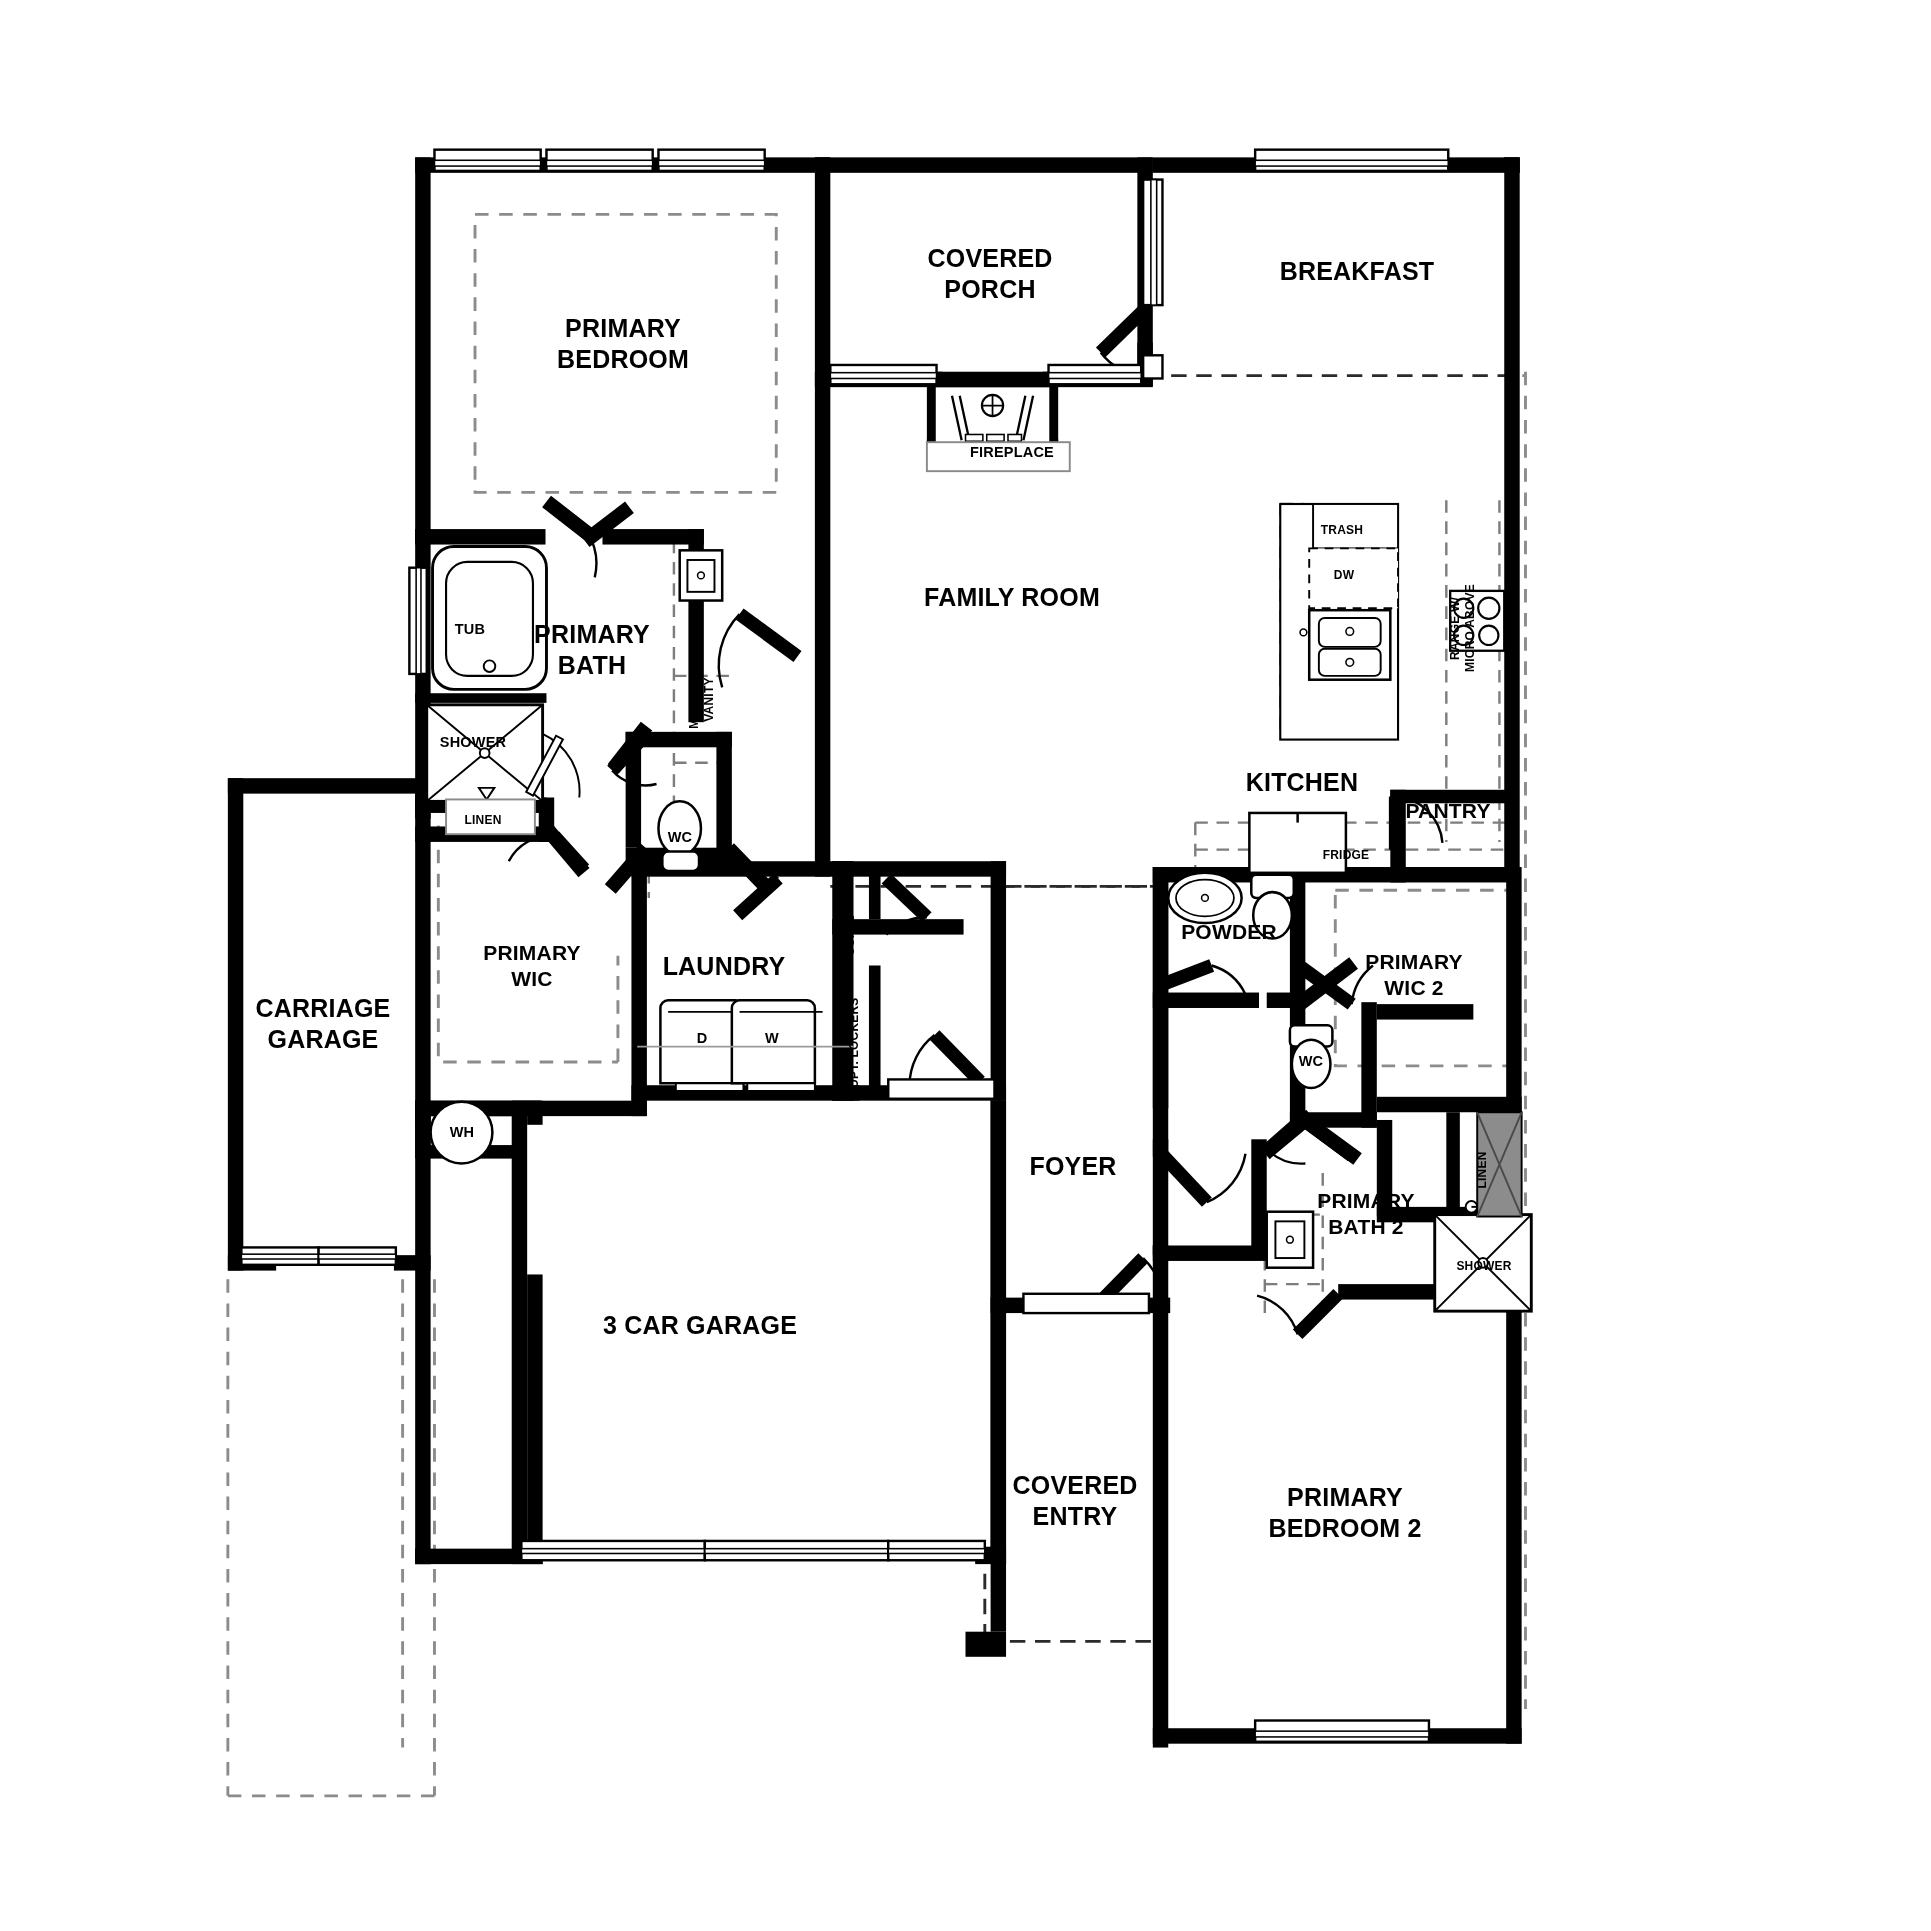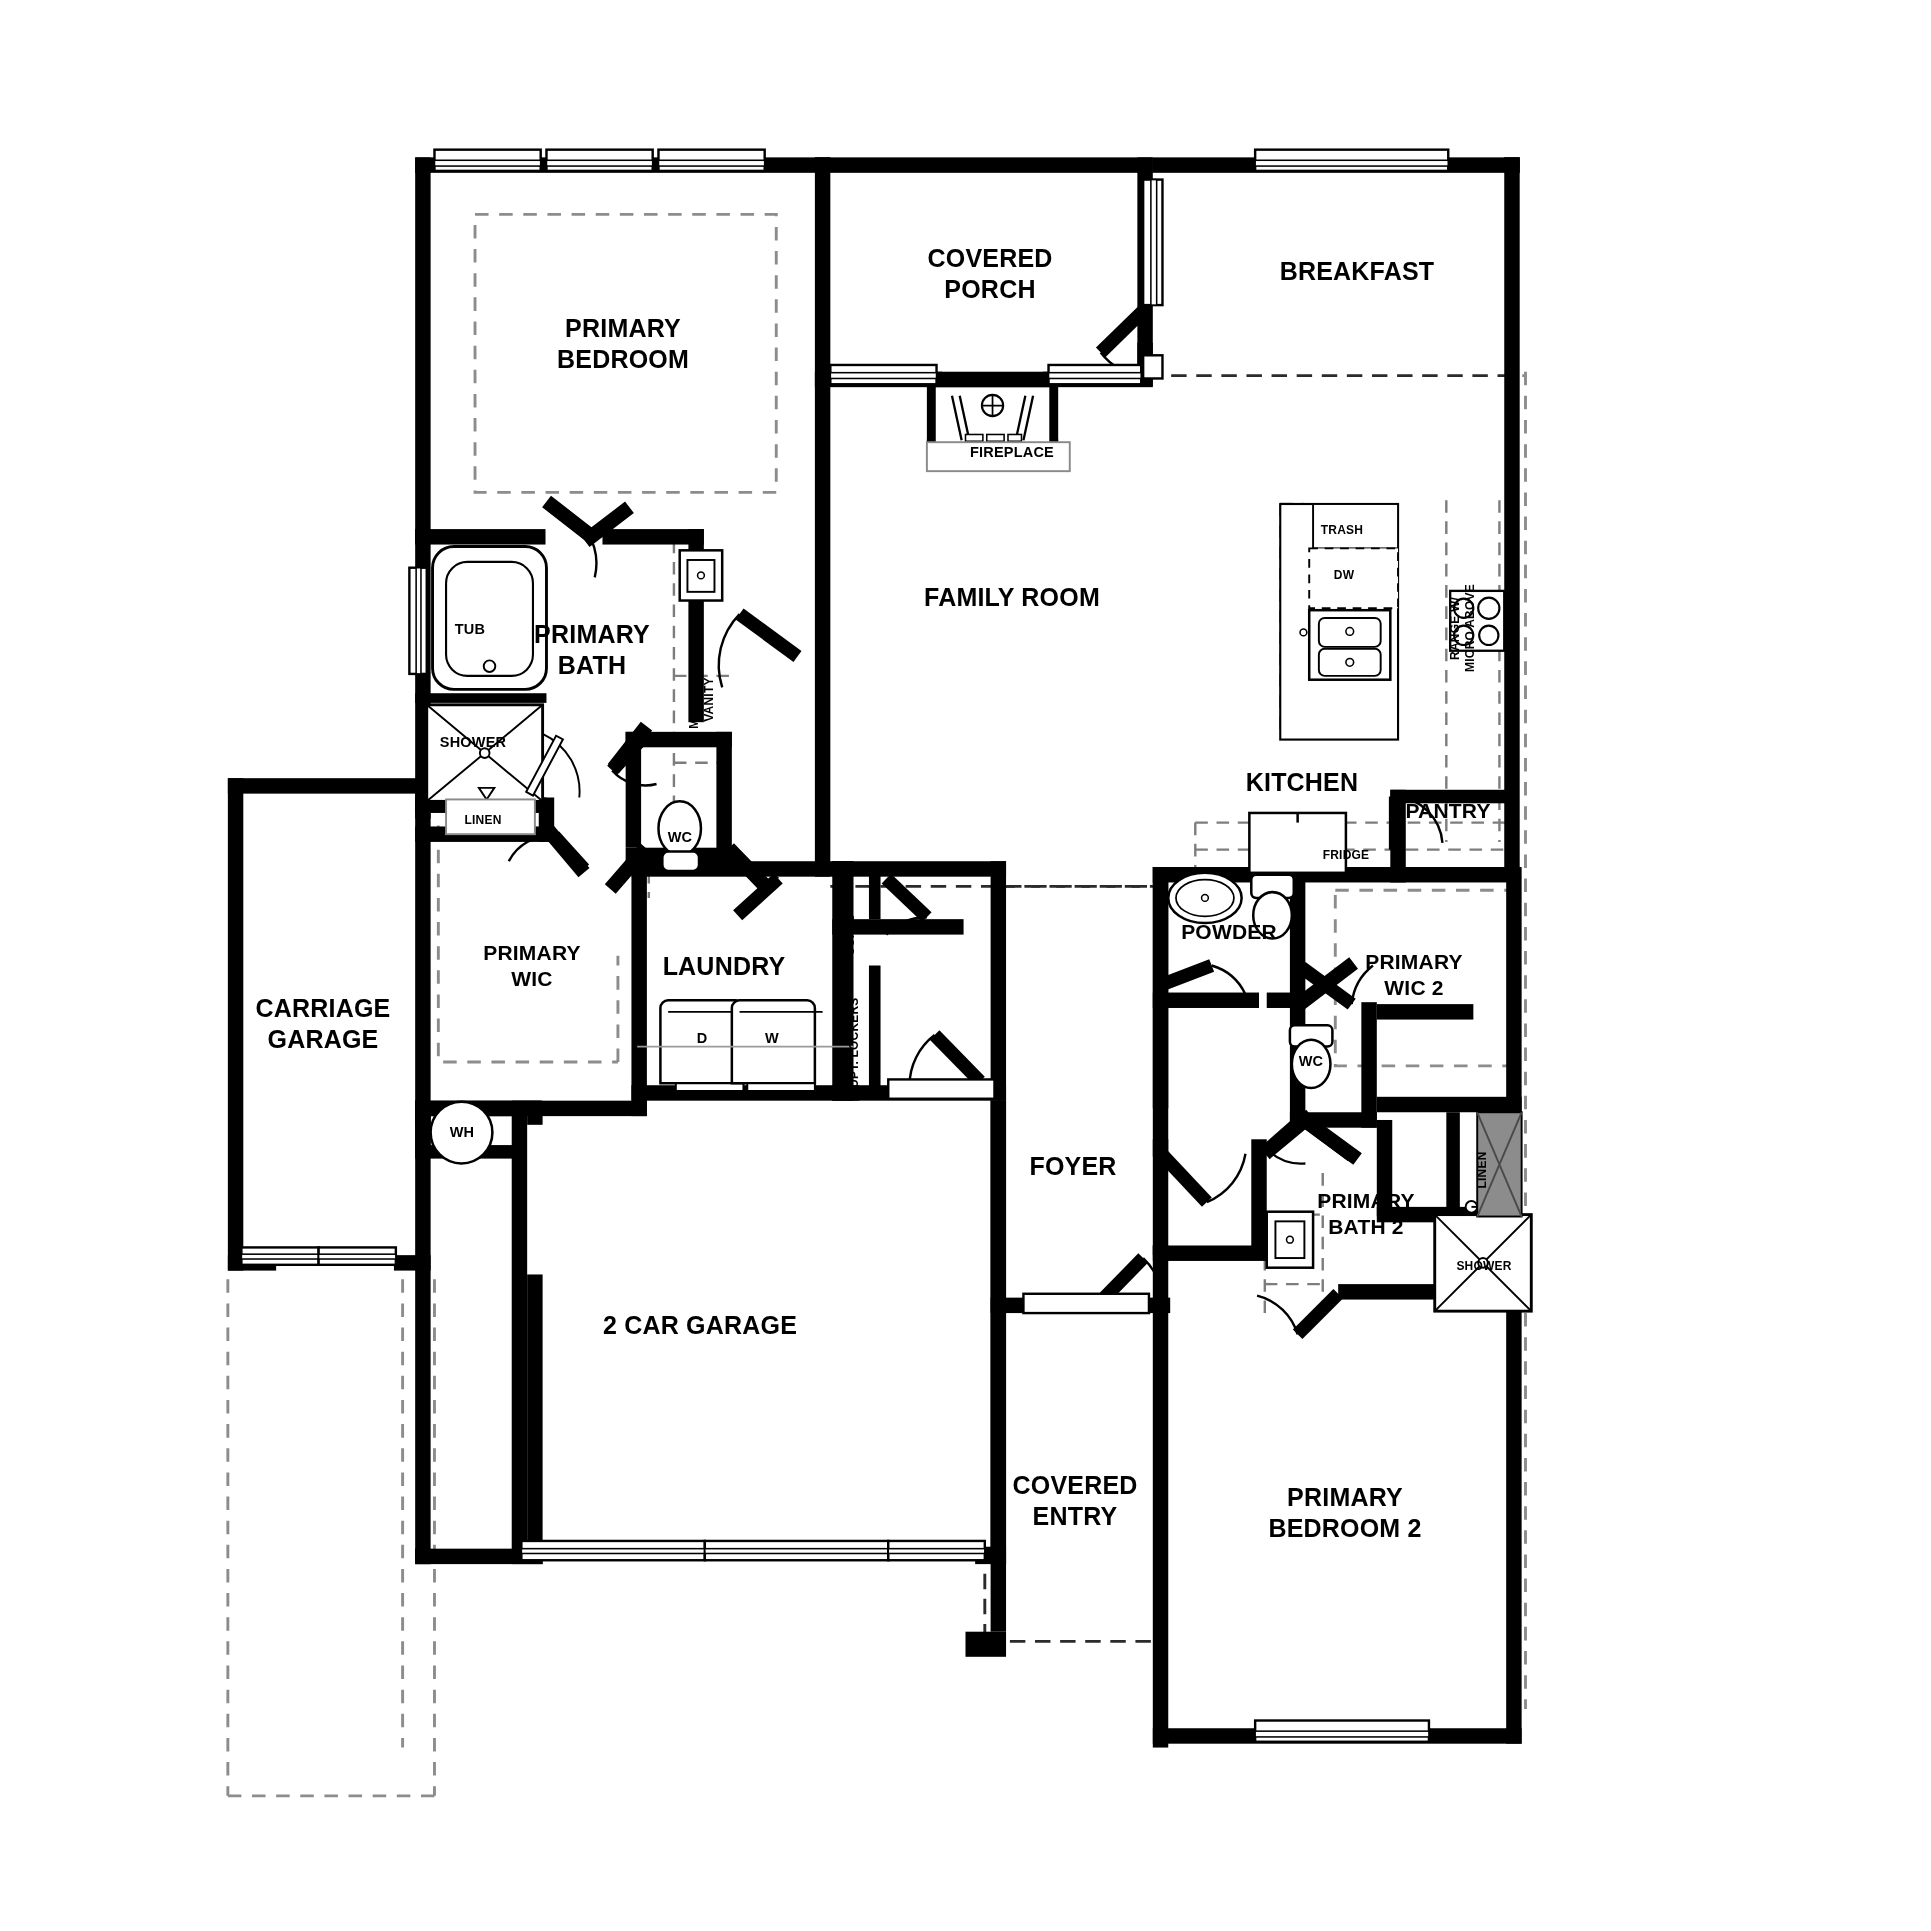--- a/index.html
+++ b/index.html
@@ -446,21 +446,21 @@
       <div class="lbl r-md" style="left: 1414px; top: 975px;">PRIMARY
 WIC 2</div>
       <div class="lbl r-md" style="left: 532px; top: 966px;">PRIMARY
 WIC</div>
       <div class="lbl r-lg" style="left: 724px; top: 966px;">LAUNDRY</div>
       <div class="lbl r-lg" style="left: 323px; top: 1023px;">CARRIAGE
 GARAGE</div>
       <div class="lbl r-lg" style="left: 1073px; top: 1166px;">FOYER</div>
       <div class="lbl r-md" style="left: 1366px; top: 1214px;">PRIMARY
 BATH 2</div>
-      <div class="lbl r-lg" style="left: 700px; top: 1325px;">2 CAR GARAGE</div>
+      <div class="lbl r-lg" style="left: 700px; top: 1325px;">3 CAR GARAGE</div>
       <div class="lbl r-lg" style="left: 1075px; top: 1500px;">COVERED
 ENTRY</div>
       <div class="lbl r-lg" style="left: 1345px; top: 1512px;">PRIMARY
 BEDROOM 2</div>
     </div>
 <div id="fixture-labels">
       <div class="lbl r-sm" style="left: 470px; top: 630px;">TUB</div>
       <div class="lbl r-sm" style="left: 473px; top: 743px;">SHOWER</div>
       <div class="lbl r-xs" style="left: 483px; top: 820px;">LINEN</div>
       <div class="lbl r-sm" style="left: 680px; top: 838px;">WC</div>

